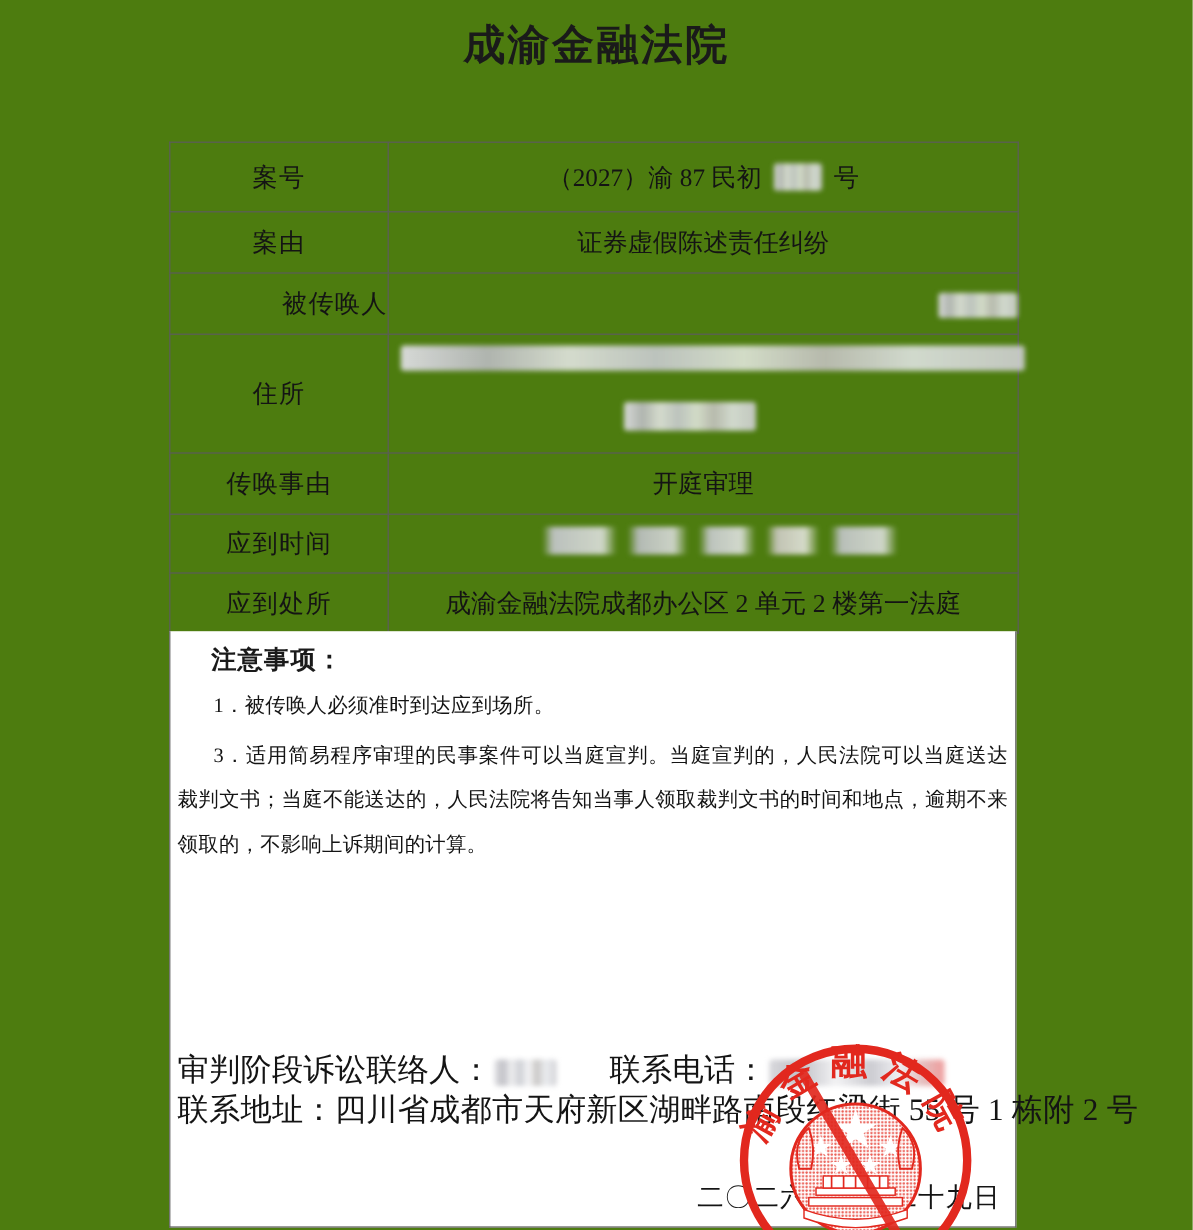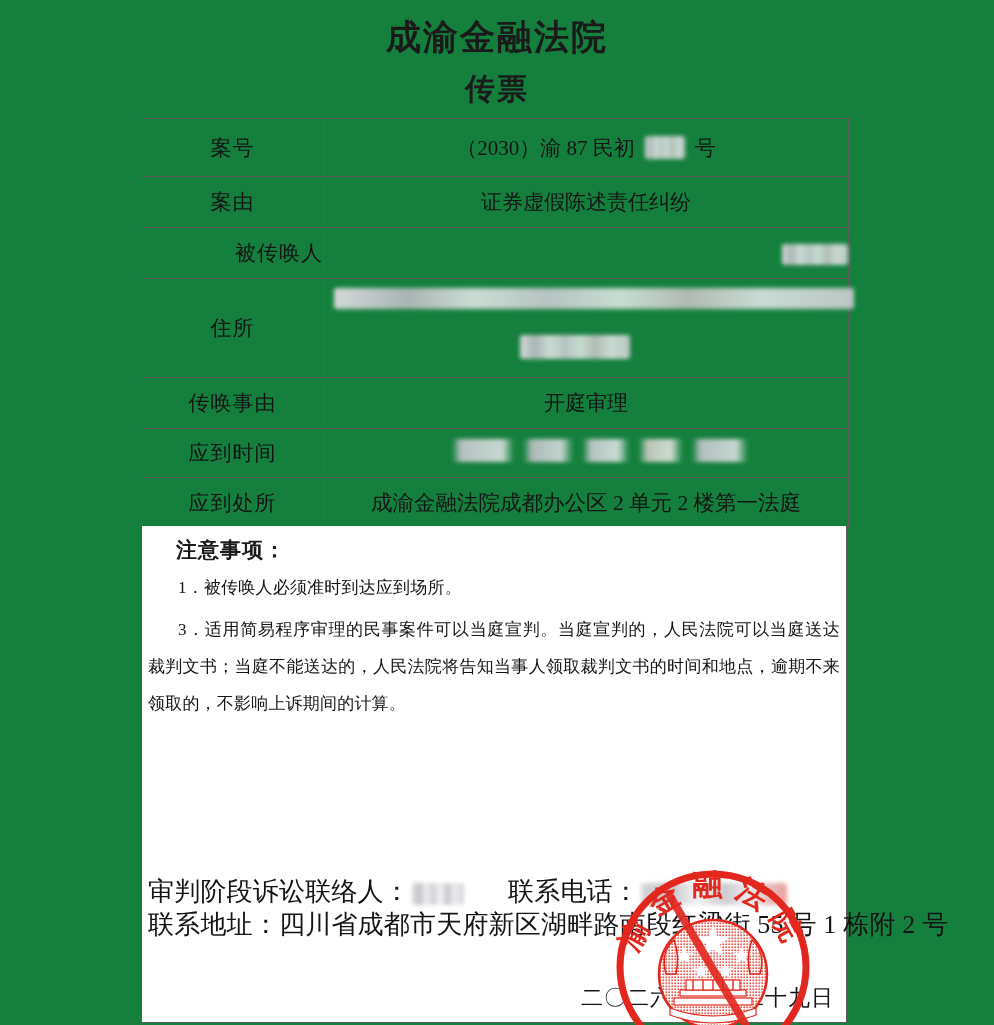--- a/index.html
+++ b/index.html
@@ -12,21 +12,21 @@
     height: 1025px;
     position: relative;
     overflow: hidden;
     font-family: "Liberation Serif", "DejaVu Serif", serif;
     color: #1a1a1a;
   }
 
   .page {
     position: absolute;
     inset: 0;
-    background: #15803d;
+    background: #4d7c0f;
   }
 
   
   .doc-title {
     position: absolute;
     left: 0;
     top: 16px;
     width: 994px;
     text-align: center;
     font-size: 35px;
@@ -223,29 +223,28 @@
     pointer-events: none;
   }
   .seal svg { display: block; width: 210px; height: 210px; }
 </style>
 </head>
 <body>
 
 <div class="page">
 
   <div class="doc-title">成渝金融法院</div>
-  <div class="doc-subtitle">传票</div>
 
   <table class="form-table">
     <tbody>
       <tr>
         <td class="label-cell r-casenum">案号</td>
         <td class="value-cell r-casenum">
           <span class="value-inline">
-            <span>（2030）渝 87 民初</span>
+            <span>（2027）渝 87 民初</span>
             <span class="redact redact-casenum"></span>
             <span>号</span>
           </span>
         </td>
       </tr>
 
       <tr>
         <td class="label-cell r-cause">案由</td>
         <td class="value-cell r-cause">证券虚假陈述责任纠纷</td>
       </tr>

